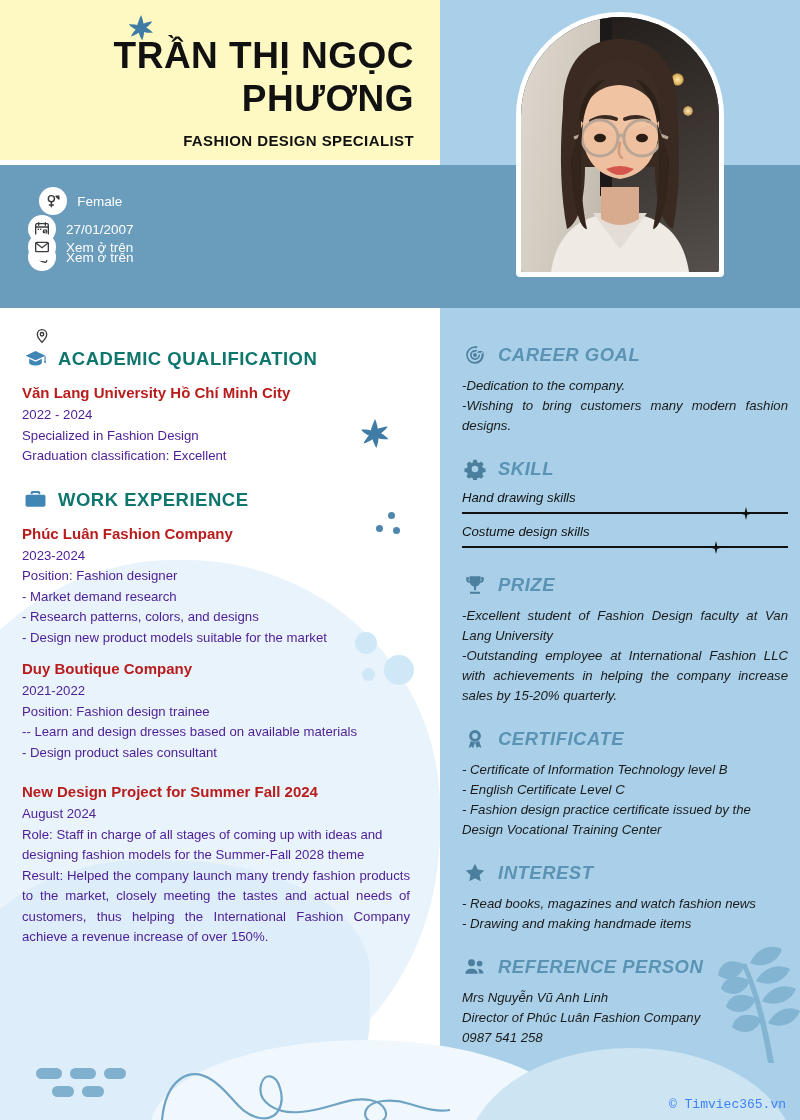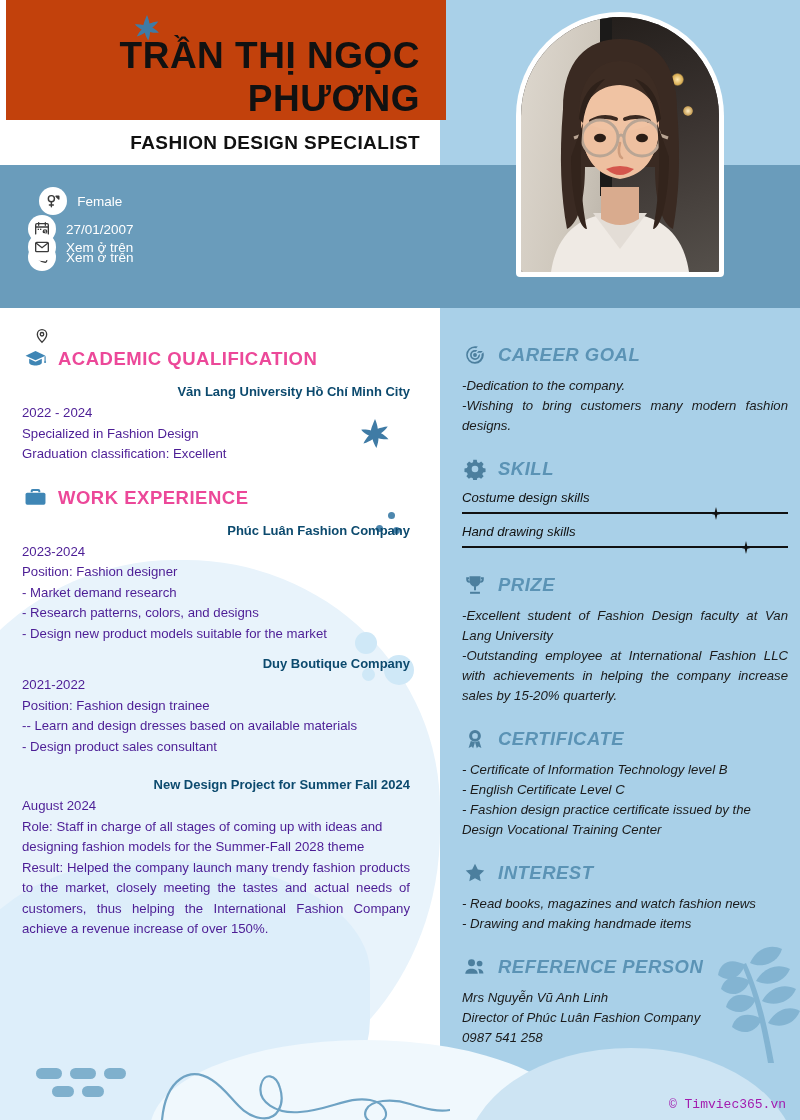--- a/index.html
+++ b/index.html
@@ -54,36 +54,36 @@
   .dashes { left: 36px; top: 1068px; width: 110px; height: 42px; }
   .dash {
     position: absolute; height: 11px; border-radius: 6px;
     background: #7fb0cd;
   }
 
   .squiggle { left: 160px; top: 1052px; width: 290px; height: 68px; }
 
   
   .header {
-    position: absolute; left: 6px; top: 0;
-    width: 440px; height: 120px;
-    background: #c2410c;
+    position: absolute; left: 0; top: 0;
+    width: 440px; height: 160px;
+    background: #fef9c3;
   }
   .name {
     position: absolute; right: 26px; top: 34px;
     width: 390px;
     text-align: right;
     font-size: 37px; line-height: 43px;
     font-weight: 700; letter-spacing: 0.5px;
     color: #111111;
   }
   .job-title {
     position: absolute; right: 26px; top: 132px;
     text-align: center;
-    font-size: 19px; font-weight: 700;
+    font-size: 15px; font-weight: 700;
     letter-spacing: 0.4px;
     color: #111111;
   }
   .header-star { left: 126px; top: 14px; width: 30px; height: 30px; }
 
   
   .contact-bar {
     position: absolute; left: 0; top: 165px;
     width: 800px; height: 143px;
     background: #6a9cbb;
@@ -183,31 +183,31 @@
   }
   .sec-head .sicon {
     width: 26px; height: 26px;
     display: flex; align-items: center; justify-content: center;
     flex: 0 0 auto; margin-right: 10px;
   }
   .sec-title {
     font-size: 18.5px; font-weight: 700;
     letter-spacing: 0.5px;
   }
-  .left-col .sec-title { color: #ec4899; }
+  .left-col .sec-title { color: #0f766e; }
   .left-col .sicon svg { fill: #3f86b5; }
   .right-col .sec-title { color: #5b93b5; }
   .right-col .sicon svg { fill: #4c7f9e; }
 
   .left-col { padding: 38px 30px 0 22px; }
   .right-col { padding: 34px 12px 0 22px; font-style: italic; }
 
   .entry-title {
-    font-size: 13px; font-weight: 700; color: #0c4a6e;
-    margin-top: 12px; margin-bottom: 4px; text-align: right;
+    font-size: 15px; font-weight: 700; color: #b91c1c;
+    margin-top: 12px; margin-bottom: 4px;
   }
   .line {
     font-size: 13.2px; color: #4c1d95; line-height: 20.5px;
   }
   .just { text-align: justify; }
   .left-col .sec + .sec { margin-top: 20px; }
 
   .r-body { font-size: 13.2px; color: #1b1b1b; line-height: 20px; }
   .right-col .sec + .sec { margin-top: 20px; }
 
@@ -224,21 +224,21 @@
   }
   .skill-track .mark {
     position: absolute; top: -1px;
     width: 13px; height: 13px;
     transform: translateX(-50%);
   }
 
   .footer-credit {
     position: absolute; right: 14px; bottom: 8px;
     font-family: "Liberation Mono", monospace;
-    font-size: 13px; color: #a21caf;
+    font-size: 13px; color: #3b82f6;
     z-index: 6;
   }
 </style>
 </head>
 <body>
 
 <div class="page">
 
   <div class="right-panel"></div>
 
@@ -495,34 +495,34 @@
         <span class="sicon">
           <svg width="22" height="22" viewBox="0 0 24 24">
             <path d="M10.1 1.8h3.8l.5 2.7 2 .9 2.3-1.5 2.7 2.7-1.5 2.3.9 2 2.7.5v3.8l-2.7.5-.9 2 1.5 2.3-2.7 2.7-2.3-1.5-2 .9-.5 2.7h-3.8l-.5-2.7-2-.9-2.3 1.5-2.7-2.7 1.5-2.3-.9-2-2.7-.5v-3.8l2.7-.5.9-2L2.9 6.6l2.7-2.7 2.3 1.5 2-.9z"></path>
             <circle cx="12" cy="12" r="3.6" fill="#a9d0e8"></circle>
           </svg>
         </span>
         <span class="sec-title">SKILL</span>
       </div>
 
       <div class="skill-row">
+        <div class="skill-label">Hand drawing skills</div>
+        <div class="skill-track">
+          <div class="bar"></div>
+          <svg class="mark" style="left:87%" viewBox="0 0 24 24">
+            <path d="M12 0 L14.4 9.6 L24 12 L14.4 14.4 L12 24 L9.6 14.4 L0 12 L9.6 9.6 z" fill="#111"></path>
+          </svg>
+        </div>
+      </div>
+
+      <div class="skill-row">
         <div class="skill-label">Costume design skills</div>
         <div class="skill-track">
           <div class="bar"></div>
           <svg class="mark" style="left:78%" viewBox="0 0 24 24">
-            <path d="M12 0 L14.4 9.6 L24 12 L14.4 14.4 L12 24 L9.6 14.4 L0 12 L9.6 9.6 z" fill="#111"></path>
-          </svg>
-        </div>
-      </div>
-
-      <div class="skill-row">
-        <div class="skill-label">Hand drawing skills</div>
-        <div class="skill-track">
-          <div class="bar"></div>
-          <svg class="mark" style="left:87%" viewBox="0 0 24 24">
             <path d="M12 0 L14.4 9.6 L24 12 L14.4 14.4 L12 24 L9.6 14.4 L0 12 L9.6 9.6 z" fill="#111"></path>
           </svg>
         </div>
       </div>
     </div>
 
     <div class="sec">
       <div class="sec-head">
         <span class="sicon">
           <svg width="22" height="22" viewBox="0 0 24 24">

